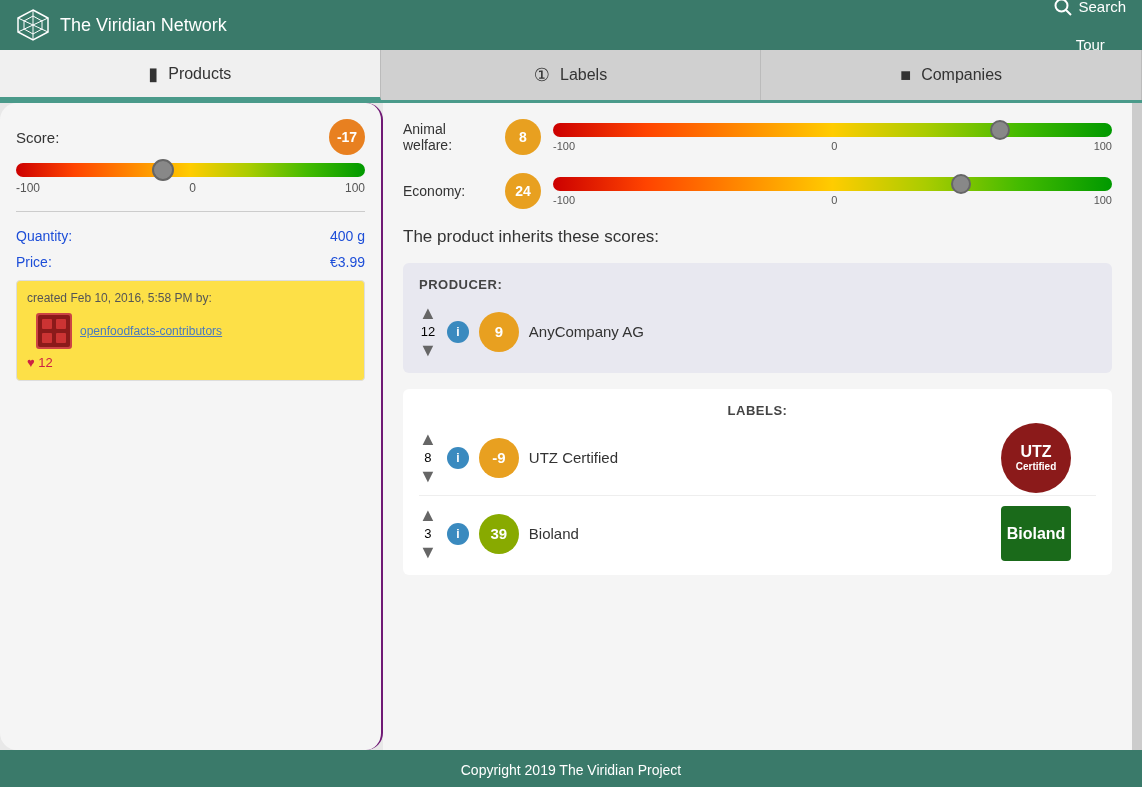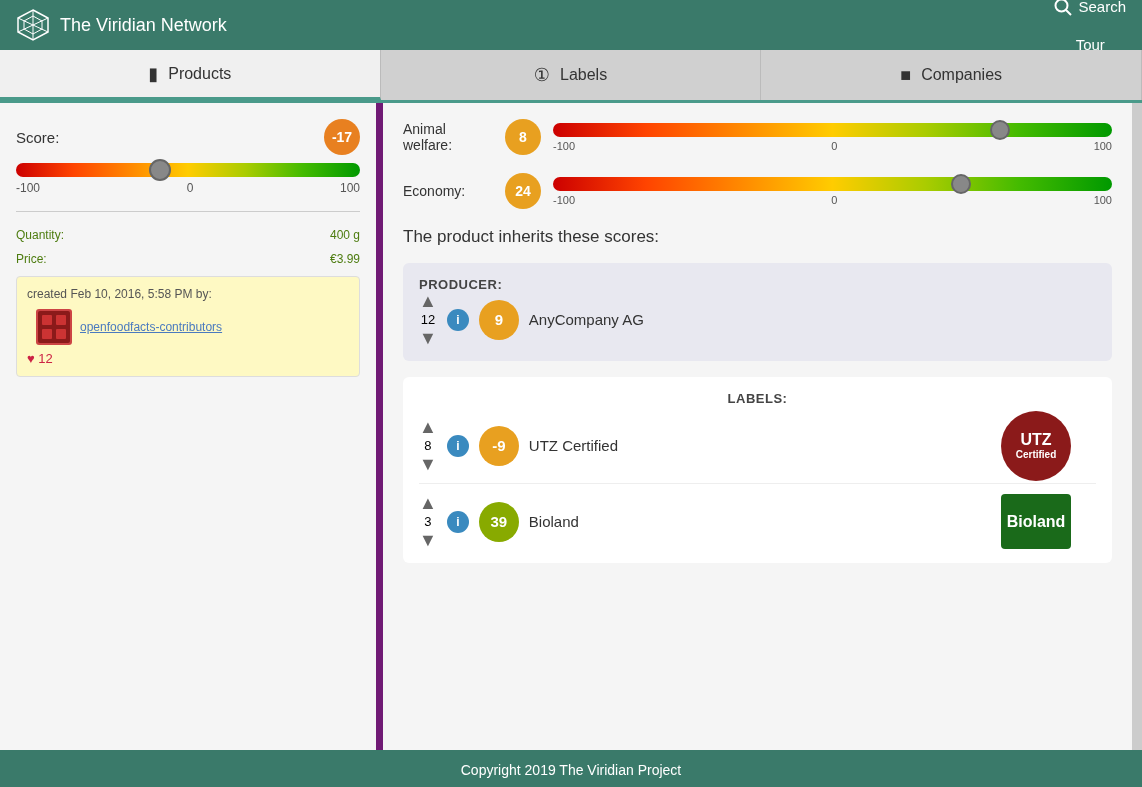--- a/index.html
+++ b/index.html
@@ -74,23 +74,24 @@
     .main-layout {
       display: flex;
       height: calc(787px - 100px - 40px);
     }
 
     
     .sidebar {
       width: 383px;
       min-width: 383px;
       background: #f5f5f5;
-      border-right: 7px solid #701a75;
+      border-right: 2px solid #701a75;
       padding: 16px;
       overflow-y: auto;
+      border-radius: 17px;
     }
 
     .score-section {
       margin-bottom: 12px;
     }
     .score-row {
       display: flex;
       align-items: center;
       justify-content: space-between;
       margin-bottom: 8px;
@@ -143,26 +144,26 @@
     .divider {
       border: none;
       border-top: 1px solid #ccc;
       margin: 16px 0;
     }
 
     .detail-row {
       display: flex;
       justify-content: space-between;
       margin-bottom: 10px;
-      font-size: 12px;
-      color: #4d7c0f;
+      font-size: 14px;
+      color: #1d4ed8;
     }
 
     .meta-box {
-      background: #fef9c3;
+      background: #fde047;
       border: 1px solid #ddd;
       border-radius: 4px;
       padding: 10px;
       font-size: 12px;
       color: #555;
       margin-top: 4px;
     }
     .meta-created {
       margin-bottom: 8px;
     }
@@ -259,20 +260,21 @@
     .entity-box {
       background: #e8e8f0;
       border-radius: 6px;
       padding: 14px 16px;
       margin-bottom: 16px;
     }
     .entity-box-title {
       font-size: 13px;
       font-weight: bold;
       color: #444;
+      margin-bottom: 12px;
       letter-spacing: 0.5px;
     }
     .entity-item {
       display: flex;
       align-items: center;
       gap: 10px;
       position: relative;
     }
     .vote-col {
       display: flex;

